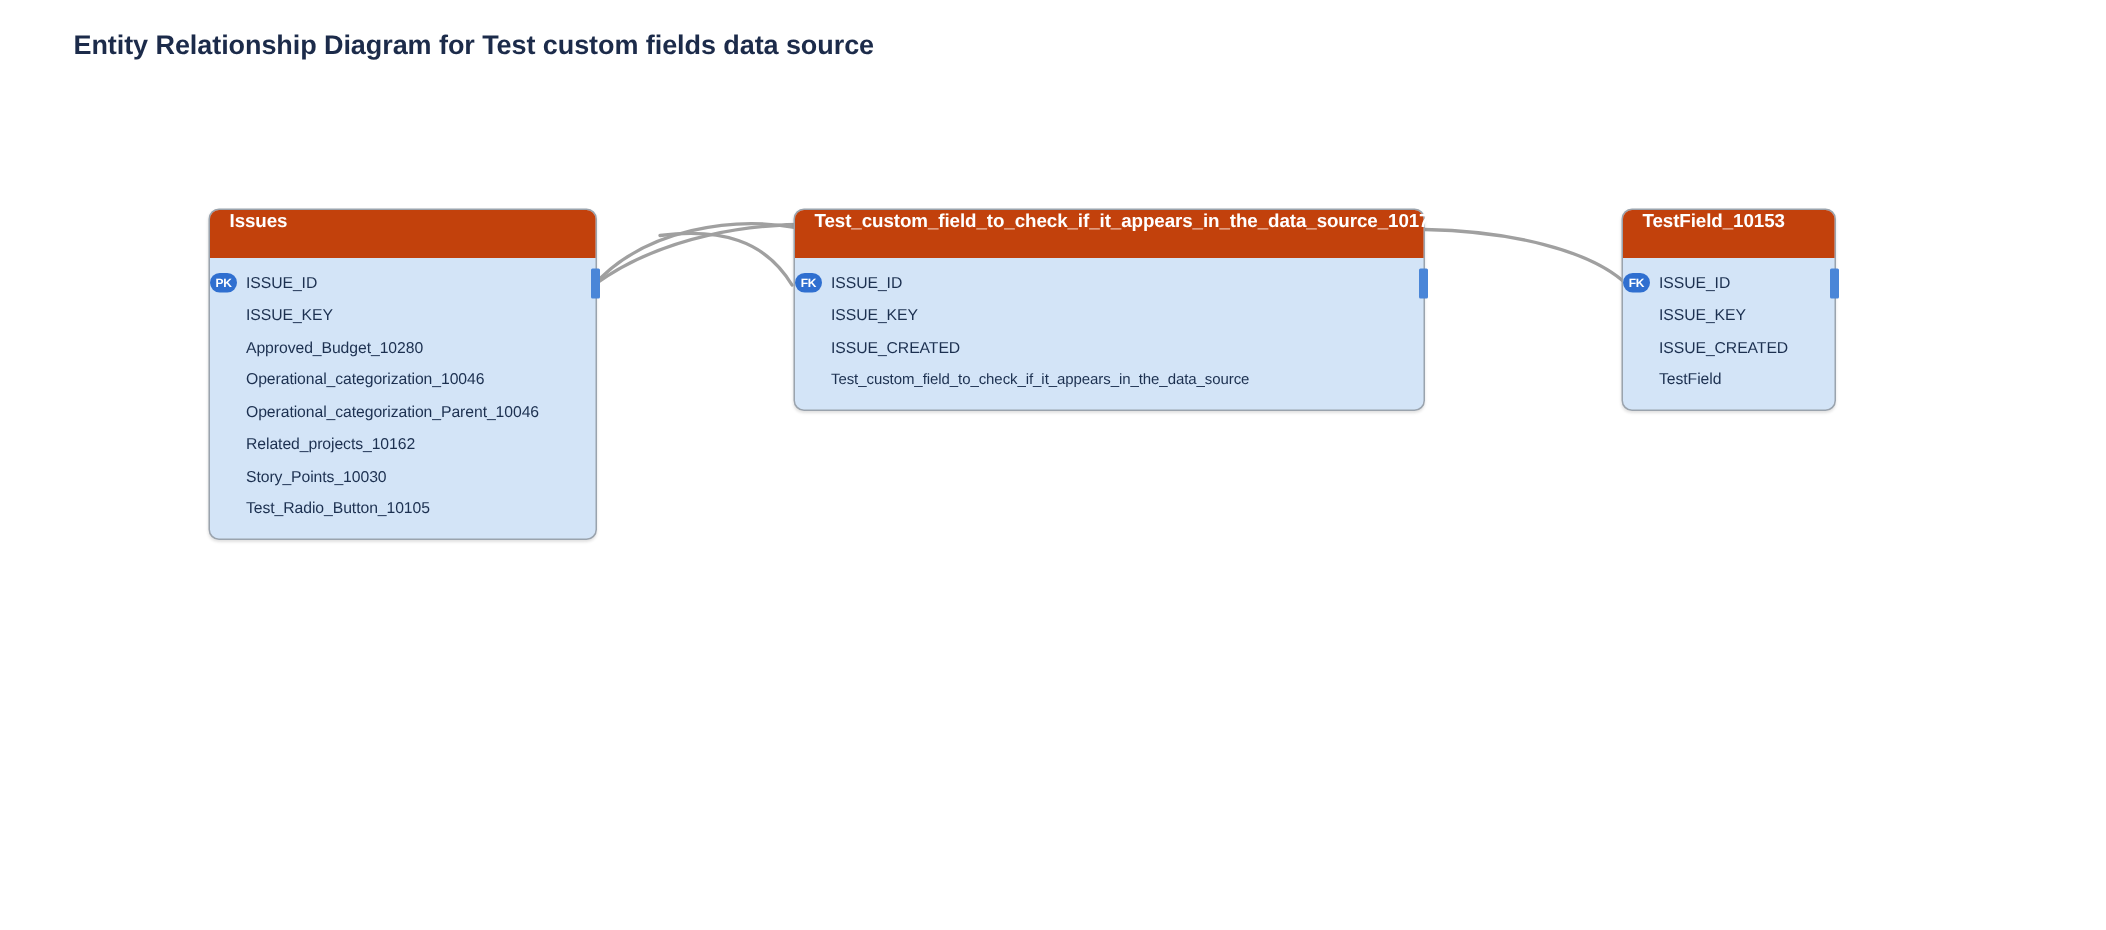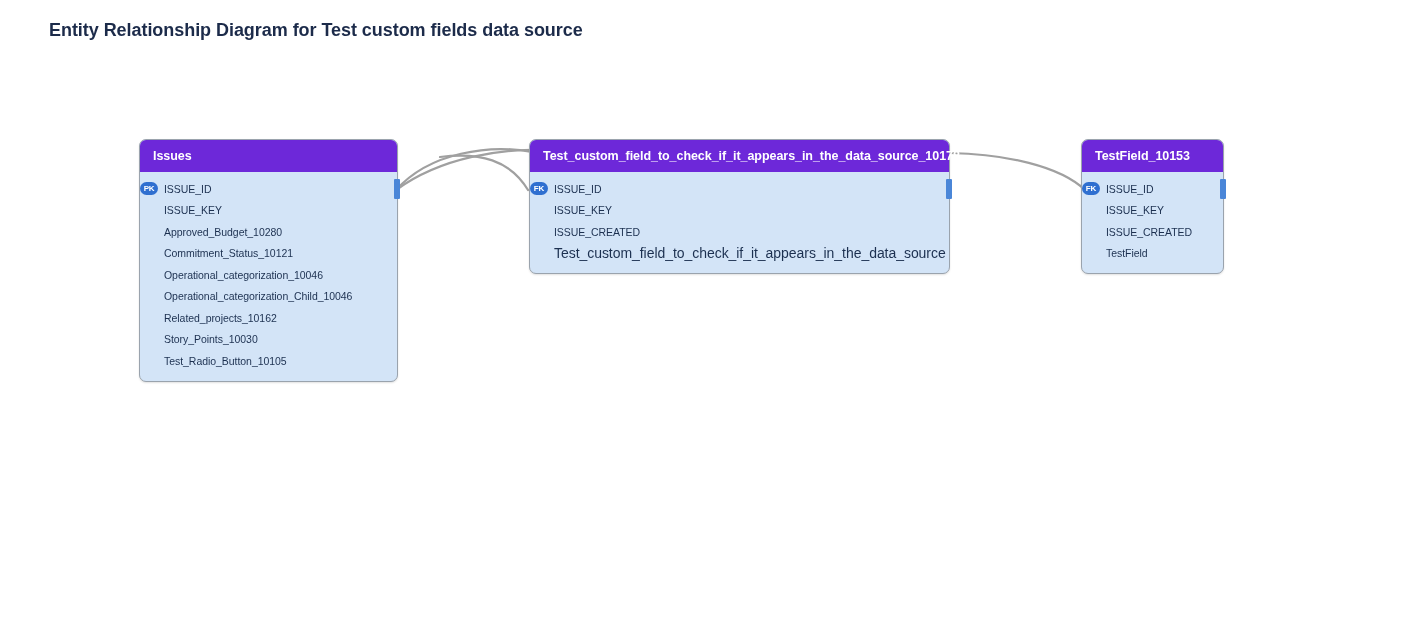--- a/index.html
+++ b/index.html
@@ -51,25 +51,24 @@
     border: 1px solid #9aa3ad;
     border-radius: 7px;
     background: #d3e4f7;
     box-shadow: 0 1px 2px rgba(0,0,0,0.12);
     overflow: visible;
   }
 
   .entity-header {
     box-sizing: border-box;
     height: 32px;
-    background: #6d28d9;
+    background: #c2410c;
     border-top-left-radius: 6px;
     border-top-right-radius: 6px;
     display: flex;
-    align-items: center;
     padding: 0 13px;
   }
 
   .entity-title {
     color: #ffffff;
     font-size: 12.5px;
     font-weight: bold;
     white-space: nowrap;
     letter-spacing: -0.05px;
   }
@@ -111,21 +110,21 @@
   .field-name {
     margin-left: 6px;
     font-size: 10.5px;
     color: #1c3050;
     white-space: nowrap;
     letter-spacing: -0.05px;
     text-align: center;
   }
 
   .field-name.small {
-    font-size: 14px;
+    font-size: 10px;
   }
 
   
   .conn-handle {
     position: absolute;
     width: 6px;
     height: 20px;
     background: #4a86d8;
     border-radius: 1px;
   }
@@ -162,29 +161,25 @@
       <div class="entity-field">
         <span class="key-badge empty"></span>
         <span class="field-name">ISSUE_KEY</span>
       </div>
       <div class="entity-field">
         <span class="key-badge empty"></span>
         <span class="field-name">Approved_Budget_10280</span>
       </div>
       <div class="entity-field">
         <span class="key-badge empty"></span>
-        <span class="field-name">Commitment_Status_10121</span>
-      </div>
-      <div class="entity-field">
-        <span class="key-badge empty"></span>
         <span class="field-name">Operational_categorization_10046</span>
       </div>
       <div class="entity-field">
         <span class="key-badge empty"></span>
-        <span class="field-name">Operational_categorization_Child_10046</span>
+        <span class="field-name">Operational_categorization_Parent_10046</span>
       </div>
       <div class="entity-field">
         <span class="key-badge empty"></span>
         <span class="field-name">Related_projects_10162</span>
       </div>
       <div class="entity-field">
         <span class="key-badge empty"></span>
         <span class="field-name">Story_Points_10030</span>
       </div>
       <div class="entity-field">

